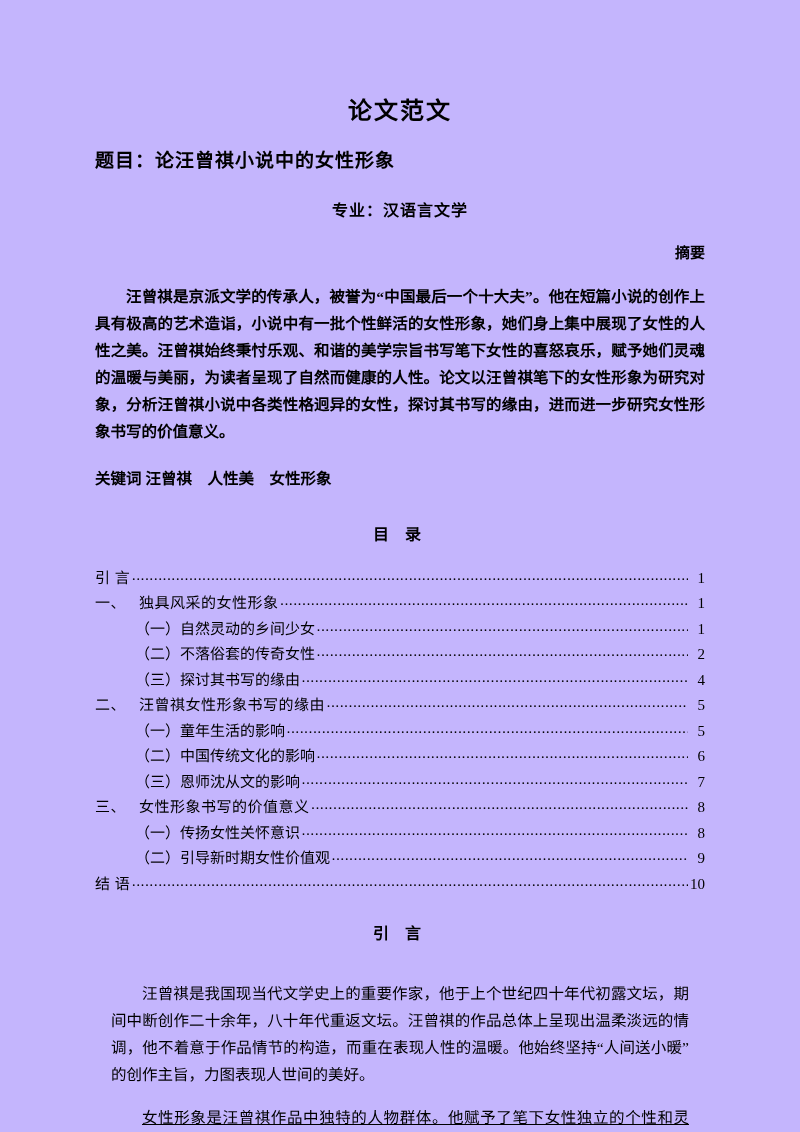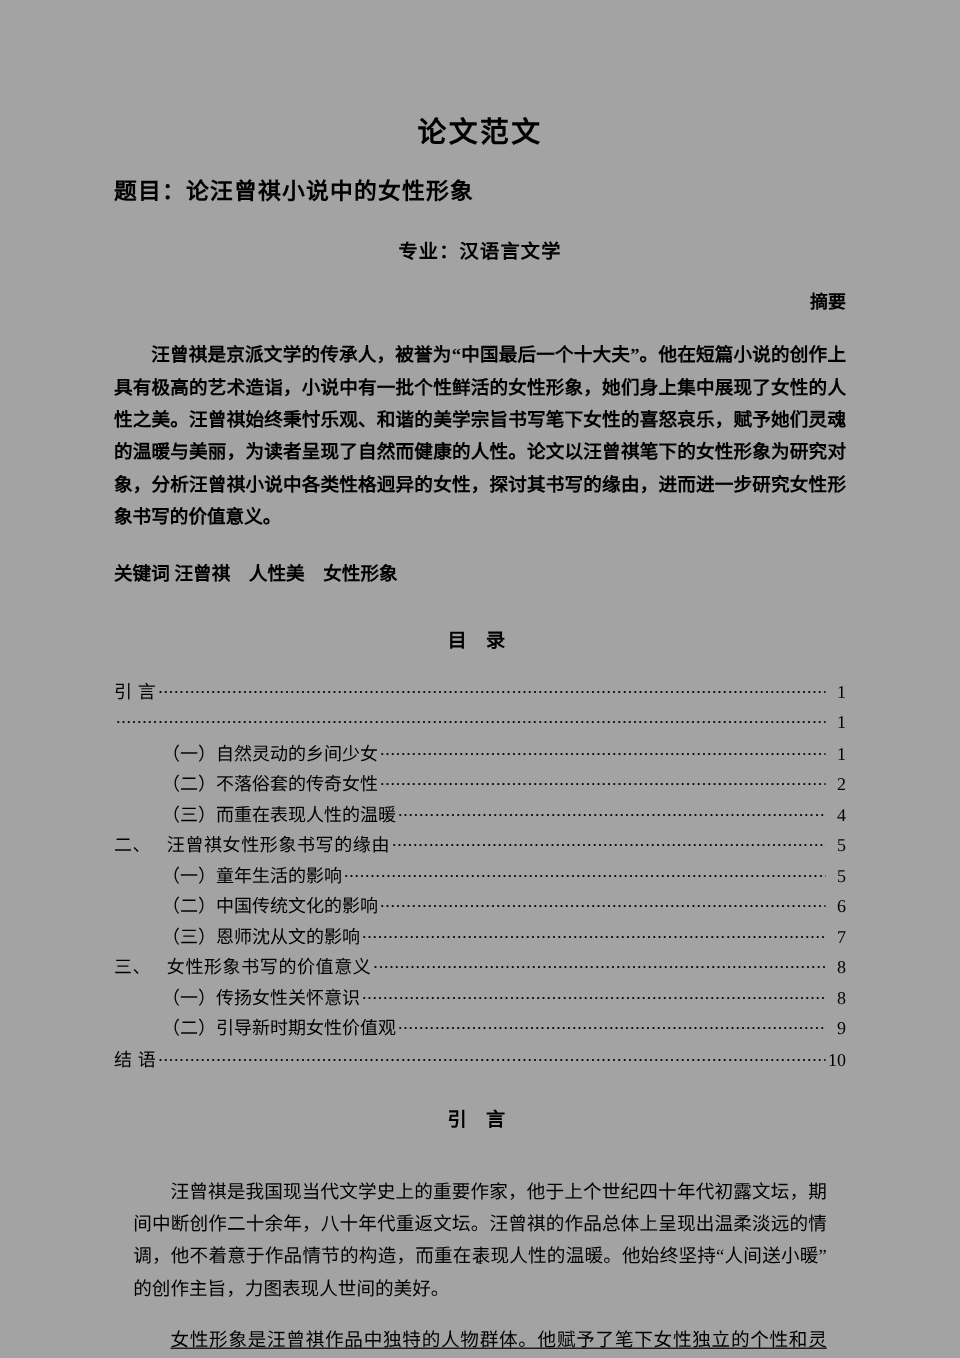--- a/index.html
+++ b/index.html
@@ -15,21 +15,21 @@
     position: relative;
     overflow: hidden;
   }
 
   .page {
     position: relative;
     width: 800px;
     height: 1132px;
     box-sizing: border-box;
     padding: 0 95px;
-    background: #a3a3a3;
+    background: #c4b5fd;
   }
 
   
   .doc-title {
     text-align: center;
     font-size: 24px;
     font-weight: bold;
     letter-spacing: 2px;
     margin: 0;
     padding-top: 97px;
@@ -189,35 +189,36 @@
 
   <div class="toc-heading">目  录</div>
 
   <ul class="toc-list" id="toc-list">
       <li class="toc-row lvl1">
         <span class="toc-label"><span>引  言</span></span>
         <span class="toc-leader"></span>
         <span class="toc-page">1</span>
       </li>
       <li class="toc-row lvl1">
+        <span class="toc-label"><span class="toc-num-prefix">一、</span><span>独具风采的女性形象</span></span>
         <span class="toc-leader"></span>
         <span class="toc-page">1</span>
       </li>
       <li class="toc-row lvl2">
         <span class="toc-label"><span>（一）自然灵动的乡间少女</span></span>
         <span class="toc-leader"></span>
         <span class="toc-page">1</span>
       </li>
       <li class="toc-row lvl2">
         <span class="toc-label"><span>（二）不落俗套的传奇女性</span></span>
         <span class="toc-leader"></span>
         <span class="toc-page">2</span>
       </li>
       <li class="toc-row lvl2">
-        <span class="toc-label"><span>（三）而重在表现人性的温暖</span></span>
+        <span class="toc-label"><span>（三）探讨其书写的缘由</span></span>
         <span class="toc-leader"></span>
         <span class="toc-page">4</span>
       </li>
       <li class="toc-row lvl1">
         <span class="toc-label"><span class="toc-num-prefix">二、</span><span>汪曾祺女性形象书写的缘由</span></span>
         <span class="toc-leader"></span>
         <span class="toc-page">5</span>
       </li>
       <li class="toc-row lvl2">
         <span class="toc-label"><span>（一）童年生活的影响</span></span>

